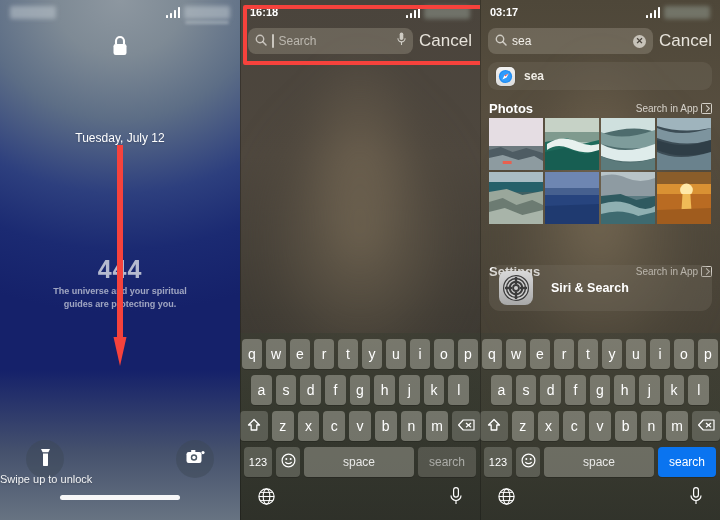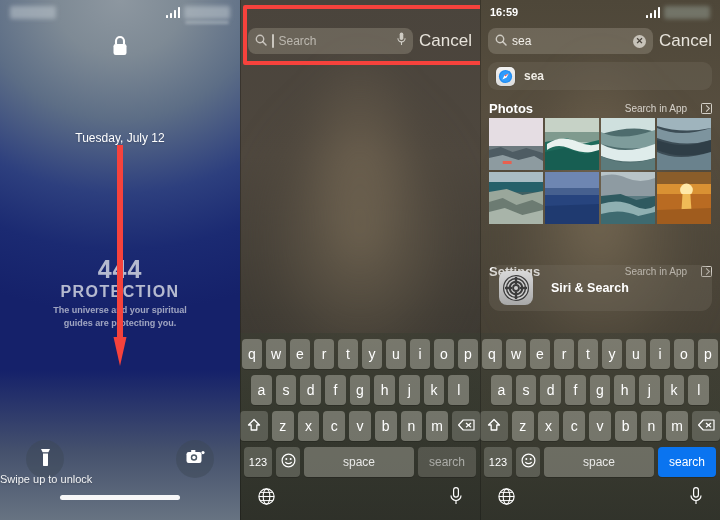--- a/index.html
+++ b/index.html
@@ -136,21 +136,21 @@
     display:flex;align-items:center;justify-content:center;flex:0 0 auto;
     box-shadow:0 0 0 .5px rgba(0,0,0,.12);
   }
   .sugg-label{font-size:12px;color:#efece5;font-weight:bold;}
 
   .sec-head{
     position:absolute;left:9px;right:8px;display:flex;align-items:center;
     justify-content:space-between;z-index:5;
   }
   .sec-title{font-size:13px;font-weight:bold;color:#fff;}
-  .sec-link{font-size:10px;color:rgba(240,237,230,.82);display:flex;align-items:center;gap:14px;}
+  .sec-link{font-size:10px;color:rgba(240,237,230,.82);display:flex;align-items:center;gap:3px;}
   .sec-link .boxico{
     width:9px;height:9px;border:1.2px solid rgba(240,237,230,.82);border-radius:1.5px;
     display:inline-block;position:relative;
   }
   .sec-link .boxico::after{
     content:"";position:absolute;left:1.5px;top:1.5px;width:4px;height:4px;
     border-top:1.2px solid rgba(240,237,230,.82);
     border-right:1.2px solid rgba(240,237,230,.82);
     transform:rotate(45deg);
   }
@@ -237,21 +237,20 @@
       <svg width="20" height="24" viewBox="0 0 20 24">
         <path d="M6 10V7a4 4 0 0 1 8 0v3" fill="none" stroke="#fff" stroke-width="2.1"></path>
         <rect x="3.5" y="10" width="13" height="11" rx="2.2" fill="#fff"></rect>
       </svg>
     </div>
 
     <div class="lock-date">Tuesday, July 12</div>
 
     <div class="widget">
       <div class="wnum">444</div>
-      <div class="wtitle">PROTECTION</div>
       <div class="wsub">The universe and your spiritual guides are protecting you.</div>
     </div>
 
     <div class="redarrow">
       <svg width="14" height="222" viewBox="0 0 14 222">
         <rect x="4" y="0" width="6" height="196" fill="#f6423c"></rect>
         <path d="M7 221 L0.5 192 L13.5 192 Z" fill="#f6423c"></path>
       </svg>
     </div>
 
@@ -276,20 +275,34 @@
       </span>
     </div>
 
     <div class="swipe-text">Swipe up to unlock</div>
     <div class="home-ind"></div>
   </div>
 
   <div class="panel p2">
     <div class="blurbg"></div>
 
+    <div class="statusbar">
+      <div class="sb-left">
+        <span>16:18</span>
+      </div>
+      <div class="sb-right">
+        <div class="bars">
+            <i></i>
+            <i></i>
+            <i></i>
+            <i></i>
+          </div>
+        <div class="blurbox dk"></div>
+      </div>
+    </div>
 
     <div class="searchrow">
       <div class="searchfield">
         <span>
           <svg width="12" height="12" viewBox="0 0 12 12">
             <circle cx="5" cy="5" r="3.7" fill="none" stroke="rgba(235,232,226,.72)" stroke-width="1.4"></circle>
             <line x1="7.8" y1="7.8" x2="11" y2="11" stroke="rgba(235,232,226,.72)" stroke-width="1.5" stroke-linecap="round"></line>
           </svg>
         </span>
         <span class="caret"></span>
@@ -390,21 +403,21 @@
         </span>
       </div>
     </div>
   </div>
 
   <div class="panel p3">
     <div class="blurbg"></div>
 
     <div class="statusbar">
       <div class="sb-left">
-        <span>16:59</span>
+        <span>03:17</span>
       </div>
       <div class="sb-right">
         <div class="bars">
             <i></i>
             <i></i>
             <i></i>
             <i></i>
           </div>
         <div class="blurbox dk"></div>
       </div>

